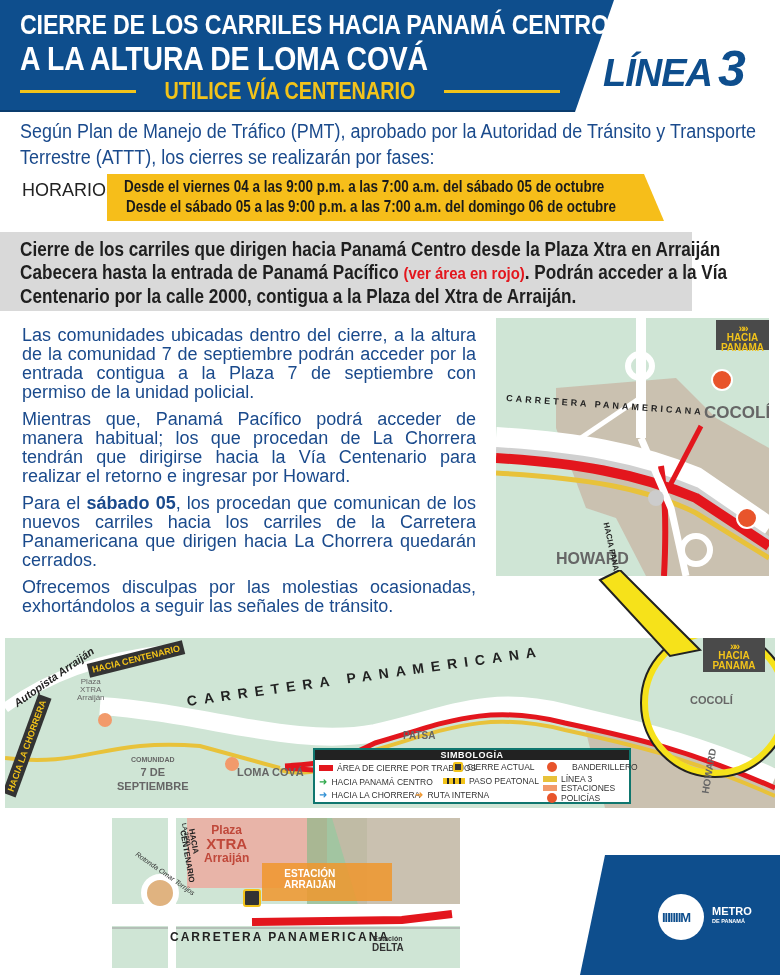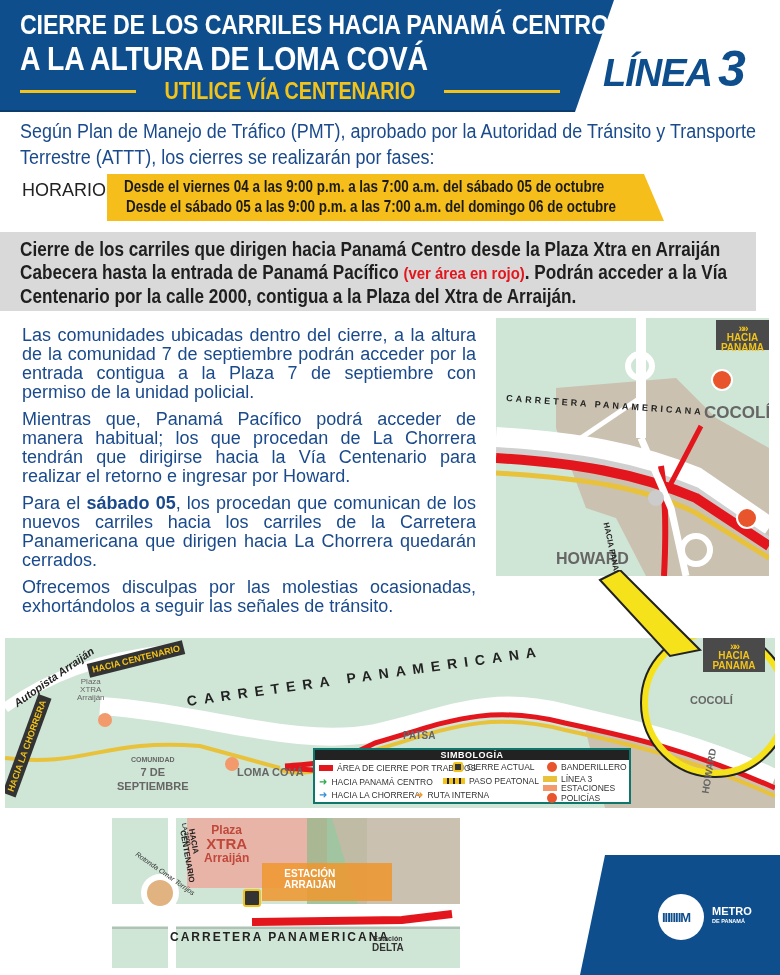--- a/index.html
+++ b/index.html
@@ -21,21 +21,21 @@
   
   .intro { position: absolute; left: 20px; top: 118px; width: 740px; color: #1a4a8c; font-size: 19.5px; line-height: 26px; text-align: justify; transform: scaleX(0.92); transform-origin: left; width: 800px; }
   .horarios-label { position: absolute; left: 22px; top: 180px; font-size: 18px; color: #222; }
   .horarios-band { position: absolute; left: 107px; top: 174px; width: 557px; height: 60px; }
   .horarios-band svg { position: absolute; left: 0; top: 0; }
   .h-row { position: absolute; left: 17px; font-weight: bold; color: #1a1a1a; font-size: 16px; white-space: nowrap; transform: scaleX(0.84); transform-origin: left; }
   .h-row.r1 { top: 4px; }
   .h-row.r2 { top: 24px; left: 19px; }
 
   
-  .gray { position: absolute; left: 0; top: 232px; width: 756px; height: 79px; background: #d9d9d9; }
+  .gray { position: absolute; left: 0; top: 232px; width: 692px; height: 79px; background: #d9d9d9; }
   .gray-txt { position: absolute; left: 20px; top: 6px; width: 850px; font-weight: bold; font-size: 19.5px; line-height: 22.5px; color: #1f1f1f; transform: scaleX(0.88); transform-origin: left; }
   .gray-txt .red { color: #e3161d; font-size: 17px; }
 
   
   .paras { position: absolute; left: 22px; top: 326px; width: 454px; color: #1a4a8c; }
   .para { font-size: 18px; line-height: 19px; text-align: justify; margin-bottom: 8px; }
   .para b { font-weight: bold; }
 
   
   .map { position: absolute; overflow: hidden; }
@@ -194,21 +194,21 @@
       <span>CIERRE ACTUAL</span>
     </div>
   <div class="lg" style="left:128px;top:26px;">
       <span class="sw" style="width:22px;height:6px;background:repeating-linear-gradient(90deg,#f2c31a 0 4px,#222 4px 6px);"></span>
       <span>PASO PEATONAL</span>
     </div>
   <div class="lg" style="left:100px;top:39px;">
       <span class="sw" style="color:#f0962d;font-size:10px;">➜</span>
       <span>RUTA INTERNA</span>
     </div>
-  <div class="lg" style="left:232px;top:12px;">
+  <div class="lg" style="left:232px;top:12px;gap:11px;">
       <span class="sw" style="width:10px;height:10px;border-radius:50%;background:#e8542b;"></span>
       <span>BANDERILLERO</span>
     </div>
   <div class="lg" style="left:228px;top:24px;">
       <span class="sw" style="width:14px;height:6px;background:#e8c23a;"></span>
       <span>LÍNEA 3</span>
     </div>
   <div class="lg" style="left:228px;top:33px;">
       <span class="sw" style="width:14px;height:6px;background:#f29a6b;"></span>
       <span>ESTACIONES</span>

